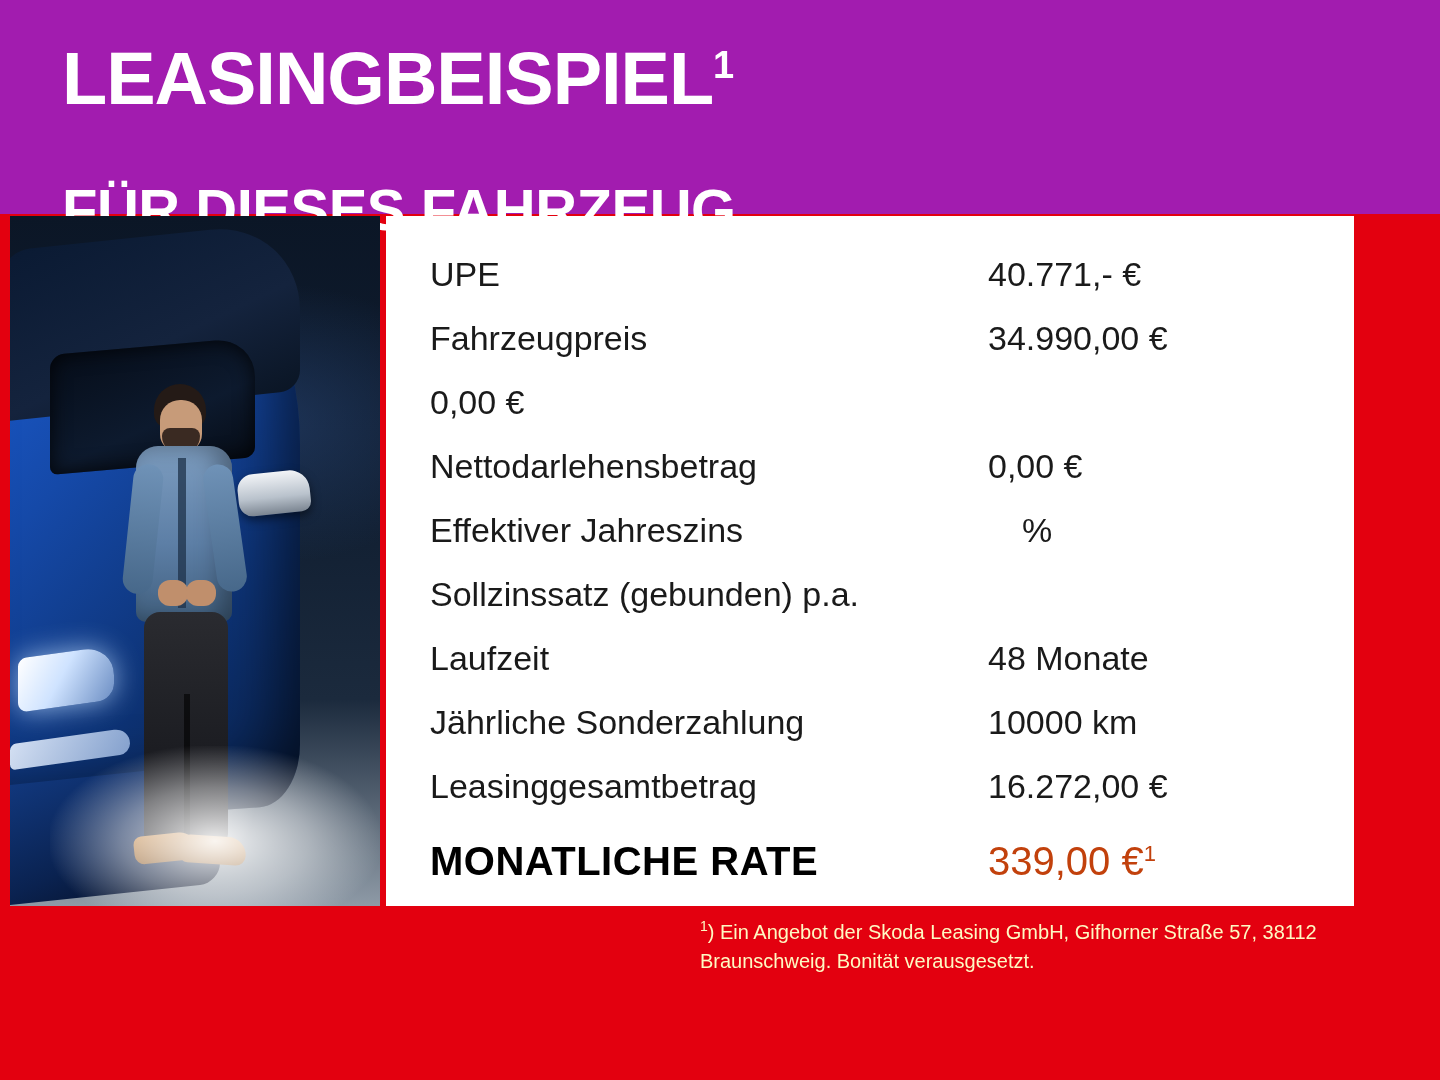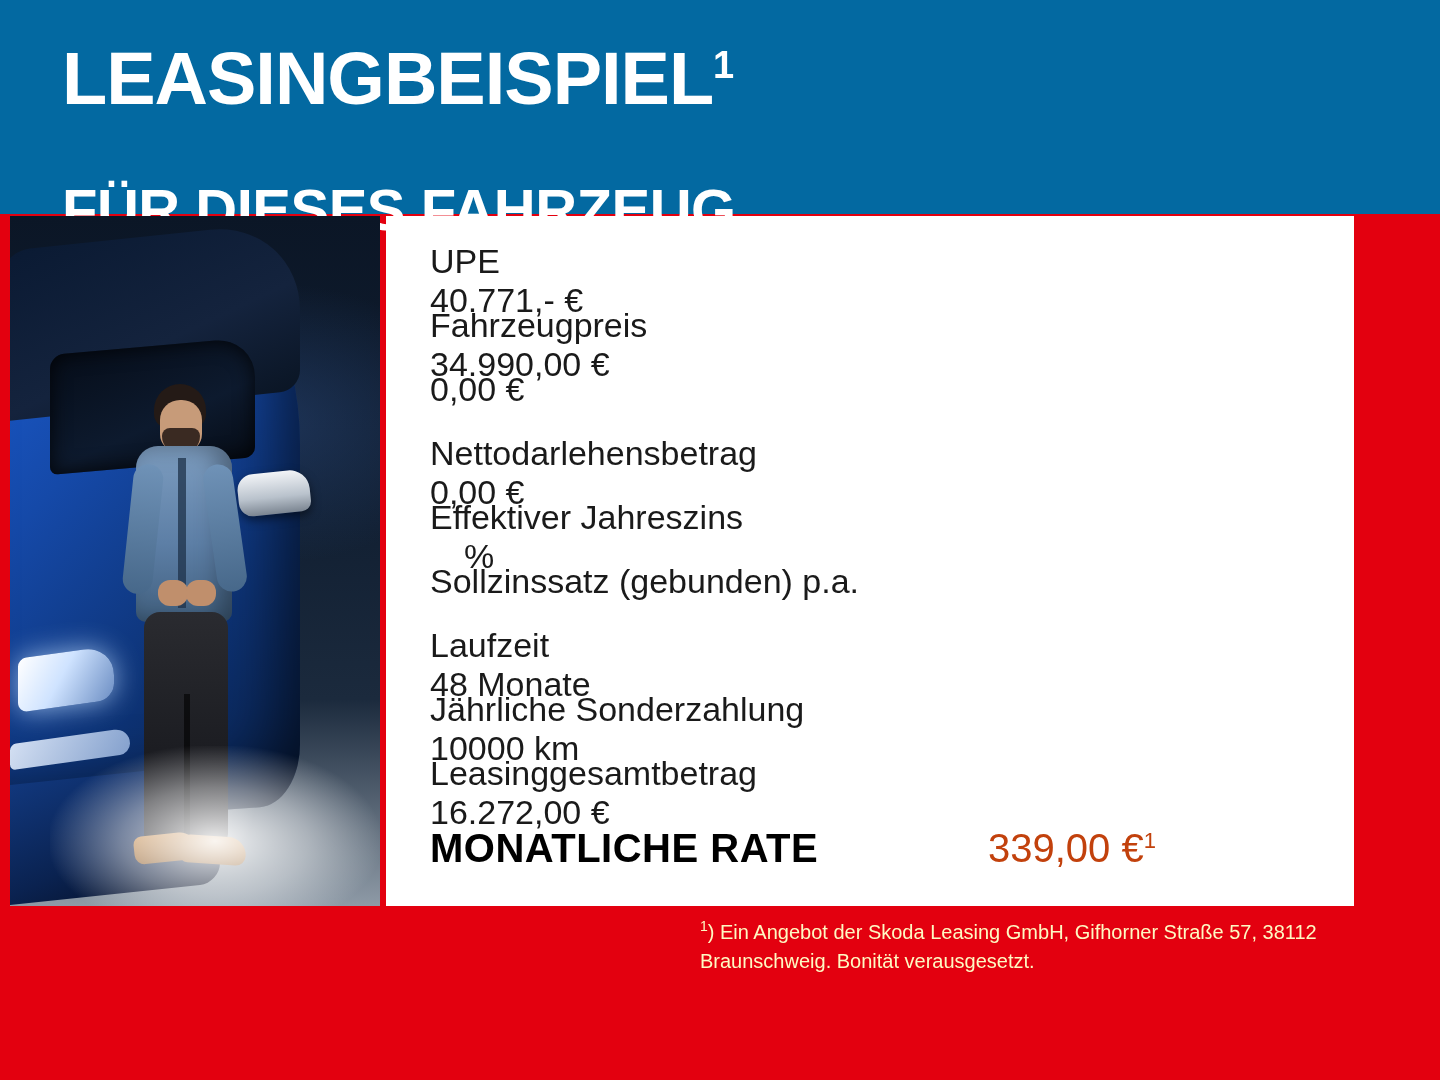--- a/index.html
+++ b/index.html
@@ -22,21 +22,21 @@
     box-sizing: border-box;
   }
 
   
   .header {
     position: absolute;
     left: 0;
     top: 0;
     width: 1440px;
     height: 214px;
-    background: #0369a1;
+    background: #a21caf;
   }
   .header-line1 {
     position: absolute;
     left: 62px;
     top: 42px;
     font-size: 74px;
     font-weight: bold;
     color: #ffffff;
     letter-spacing: -1px;
     line-height: 1;
@@ -301,38 +301,37 @@
     background: #ffffff;
   }
   .table {
     position: absolute;
     left: 44px;
     top: 26px;
     width: 880px;
   }
   .row {
     display: flex;
-    align-items: flex-start;
+    align-items: center;
     height: 64px;
-    flex-direction: column;
   }
   .label {
     width: 558px;
     font-size: 34px;
     color: #1a1a1a;
     white-space: nowrap;
   }
   .value {
     font-size: 34px;
     color: #1a1a1a;
     white-space: nowrap;
   }
   .row-total {
     display: flex;
-    align-items: flex-start;
+    align-items: center;
     height: 70px;
     margin-top: 8px;
   }
   .label-total {
     width: 558px;
     font-size: 40px;
     font-weight: bold;
     color: #000000;
     letter-spacing: 0.5px;
     white-space: nowrap;

